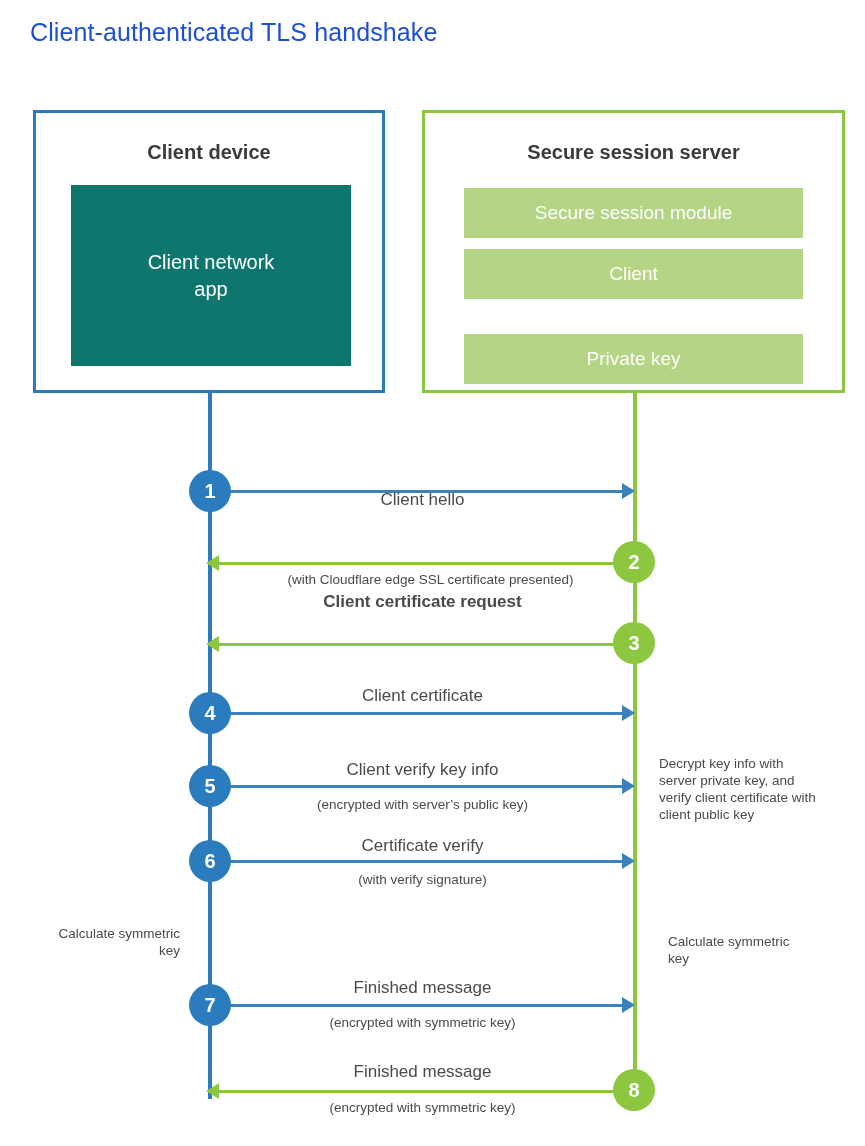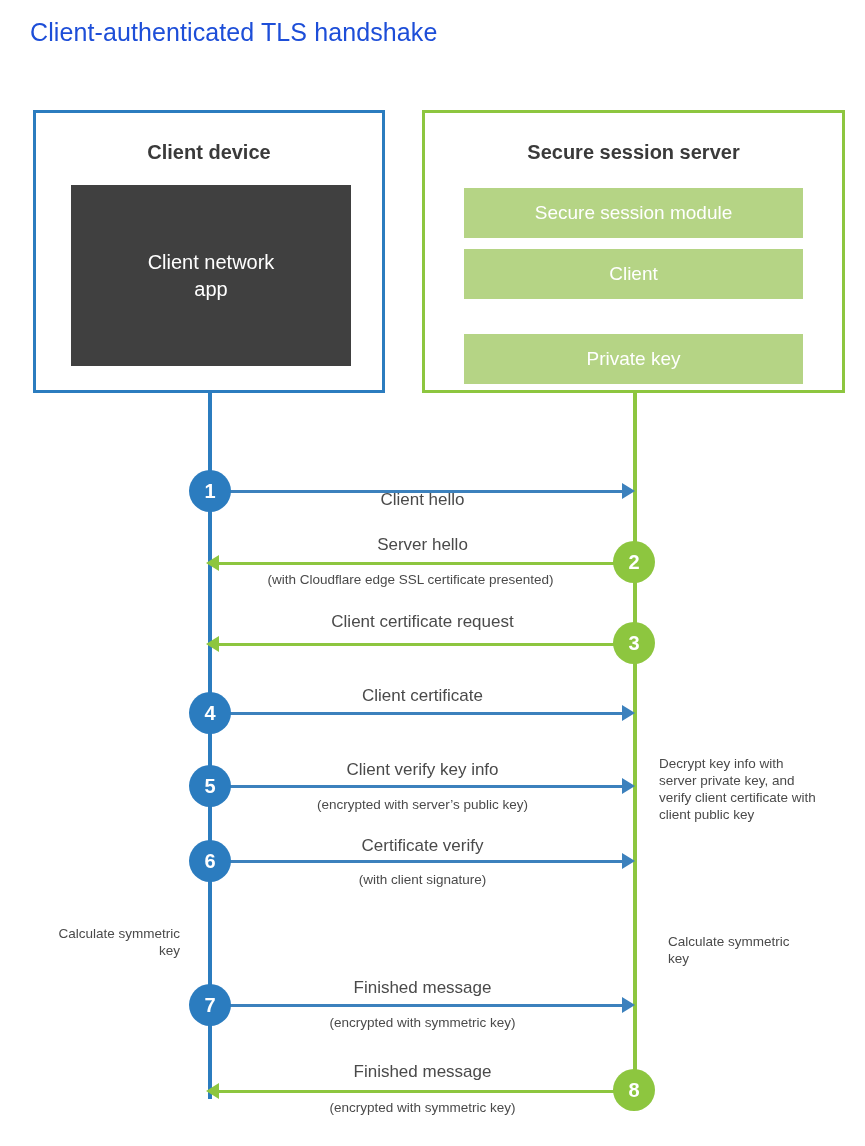--- a/index.html
+++ b/index.html
@@ -61,21 +61,21 @@
     font-weight: bold;
     color: #3a3a3a;
   }
 
   .client-app {
     position: absolute;
     left: 35px;
     top: 72px;
     width: 280px;
     height: 181px;
-    background: #404040;
+    background: #0f766e;
     color: #ffffff;
     font-size: 20px;
     line-height: 27px;
     display: flex;
     align-items: center;
     justify-content: center;
     text-align: center;
   }
 
   .server-bars {
@@ -205,48 +205,47 @@
   </div>
 
   <div class="lifeline client"></div>
   <div class="lifeline server"></div>
 
   <div class="arrow-label" style="left:210px; top:466px; width:425px;margin-top:24px;">Client hello</div>
   <div class="arrow-line blue" style="left:208px; top:490px; width:417px;"></div>
   <div class="arrow-head right" style="left:622px; top:483px;"></div>
   <div class="step-circle blue" style="top:470px;">1</div>
 
-  <div class="arrow-label" style="left:210px; top:535px; width:425px;">Server hello</div>
   <div class="arrow-line green" style="left:213px; top:562px; width:420px;"></div>
   <div class="arrow-head left" style="left:206px; top:555px;"></div>
-  <div class="arrow-sublabel" style="left:198px; top:572px; width:425px;">(with Cloudflare edge SSL certificate presented)</div>
+  <div class="arrow-sublabel" style="left:218px; top:572px; width:425px;">(with Cloudflare edge SSL certificate presented)</div>
   <div class="step-circle green" style="top:541px;">2</div>
 
-  <div class="arrow-label" style="left:210px; top:612px; width:425px;">Client certificate request</div>
+  <div class="arrow-label" style="left:210px; top:592px; width:425px;font-weight:bold;">Client certificate request</div>
   <div class="arrow-line green" style="left:213px; top:643px; width:420px;"></div>
   <div class="arrow-head left" style="left:206px; top:636px;"></div>
   <div class="step-circle green" style="top:622px;">3</div>
 
   <div class="arrow-label" style="left:210px; top:686px; width:425px;">Client certificate</div>
   <div class="arrow-line blue" style="left:208px; top:712px; width:417px;"></div>
   <div class="arrow-head right" style="left:622px; top:705px;"></div>
   <div class="step-circle blue" style="top:692px;">4</div>
 
   <div class="arrow-label" style="left:210px; top:760px; width:425px;">Client verify key info</div>
   <div class="arrow-line blue" style="left:208px; top:785px; width:417px;"></div>
   <div class="arrow-head right" style="left:622px; top:778px;"></div>
   <div class="arrow-sublabel" style="left:210px; top:797px; width:425px;">(encrypted with server’s public key)</div>
   <div class="step-circle blue" style="top:765px;">5</div>
 
   <div class="side-note right-side" style="left:659px; top:747px; width:165px;">Decrypt key info with server private key, and verify client certificate with client public key</div>
 
   <div class="arrow-label" style="left:210px; top:836px; width:425px;">Certificate verify</div>
   <div class="arrow-line blue" style="left:208px; top:860px; width:417px;"></div>
   <div class="arrow-head right" style="left:622px; top:853px;"></div>
-  <div class="arrow-sublabel" style="left:210px; top:872px; width:425px;">(with client signature)</div>
+  <div class="arrow-sublabel" style="left:210px; top:872px; width:425px;">(with verify signature)</div>
   <div class="step-circle blue" style="top:840px;">6</div>
 
   <div class="side-note left-side" style="left:40px; top:925px; width:140px;">Calculate symmetric key</div>
   <div class="side-note right-side" style="left:668px; top:925px; width:140px;">Calculate symmetric key</div>
 
   <div class="arrow-label" style="left:210px; top:978px; width:425px;">Finished message</div>
   <div class="arrow-line blue" style="left:208px; top:1004px; width:417px;"></div>
   <div class="arrow-head right" style="left:622px; top:997px;"></div>
   <div class="arrow-sublabel" style="left:210px; top:1015px; width:425px;">(encrypted with symmetric key)</div>
   <div class="step-circle blue" style="top:984px;">7</div>

